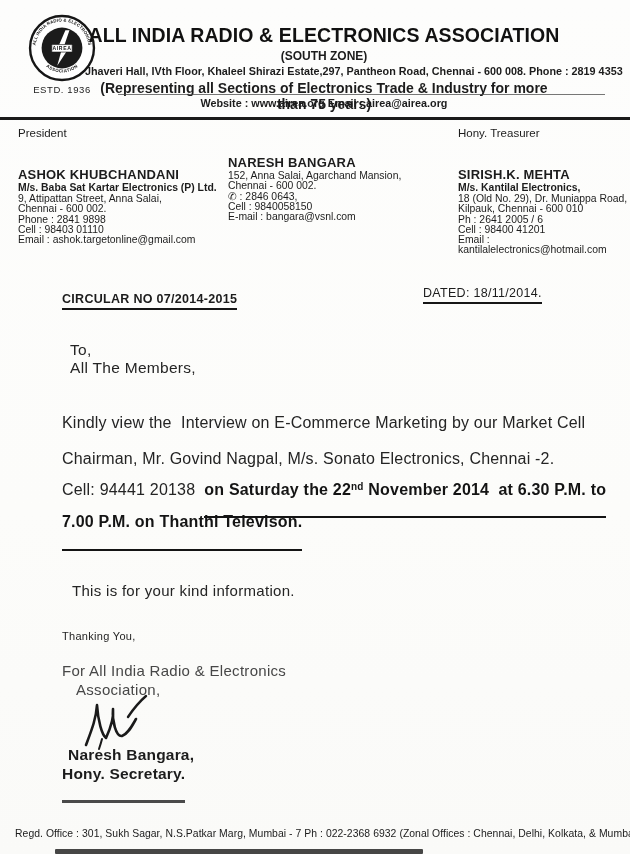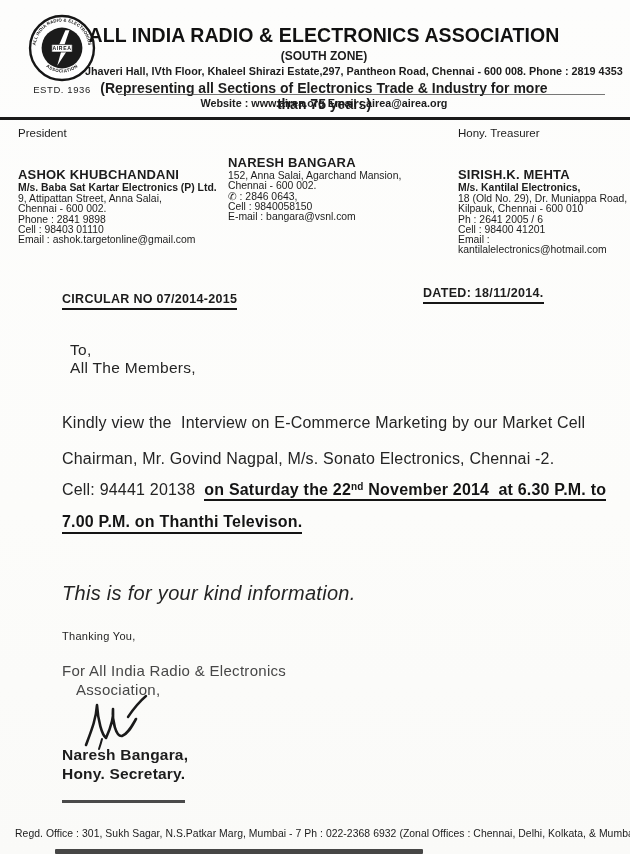--- a/index.html
+++ b/index.html
@@ -22,33 +22,33 @@
   .rule-thick { position:absolute; top:117px; left:0; width:630px; height:3px; background:#1a1a1a; }
   
   .officer { position:absolute; top:127px; width:215px; }
   .officer-title { font-size:11.5px; margin-bottom:2px; }
   .officer-name { font-size:13px; font-weight:bold; letter-spacing:.2px;margin-top:28px; }
   .officer-company { font-size:10.4px; font-weight:bold; }
   .officer-lines { font-size:10.4px; line-height:10.3px; white-space:pre-line; margin-top:1px; }
   
   .u2 { border-bottom:2px solid #161616; padding-bottom:2px; }
   .circular-no { position:absolute; left:62px; top:292px; font-size:12.5px; font-weight:bold; letter-spacing:.3px; }
-  .dated { position:absolute; left:423px; top:286px; font-size:12.5px; font-weight:bold; letter-spacing:.3px; }
+  .dated { position:absolute; left:423px; top:286px; font-size:12.5px; font-weight:normal; letter-spacing:.3px; }
   
   .to-block { position:absolute; left:62px; top:341px; font-size:15.5px; line-height:18px; letter-spacing:.3px; color:#242424; white-space:pre-line;margin-left:8px; }
   .body-line { position:absolute; left:62px; font-size:16px; letter-spacing:.2px; color:#242424; white-space:pre-wrap; }
-  .hl { font-weight:bold; color:#141414; border-bottom:2.5px solid #141414; padding-bottom:1px; }
+  .hl { font-weight:bold; color:#141414; border-bottom:2.5px solid #141414; padding-bottom:18px; }
   .hl-gap { display:inline-block; width:9px; }
   .sup { font-size:10px; vertical-align:5px; }
-  .kind-info { position:absolute; left:62px; top:582px; font-size:20px; letter-spacing:.3px; color:#242424;font-style:italic; }
+  .kind-info { position:absolute; left:72px; top:582px; font-size:15px; letter-spacing:.3px; color:#242424; }
   .thanking { position:absolute; left:62px; top:630px; font-size:11px; letter-spacing:.3px; color:#242424; }
   .for-org { position:absolute; left:62px; top:662px; font-size:15px; line-height:18.5px; letter-spacing:.3px; color:#474747; }
   .for-org .ind { margin-left:14px; }
   .signature { position:absolute; left:78px; top:693px; }
-  .sig-name { position:absolute; left:62px; top:746px; font-size:15.5px; font-weight:bold; letter-spacing:.2px; }
+  .sig-name { position:absolute; left:68px; top:746px; font-size:15.5px; font-weight:bold; letter-spacing:.2px; }
   .sig-title { position:absolute; left:62px; top:765px; font-size:15.5px; font-weight:bold; letter-spacing:.2px; border-bottom:3px solid rgba(30,30,30,.8); padding-bottom:17px; }
   
   .footer-line { position:absolute; left:15px; top:828px; width:604px; font-size:10.4px; font-weight:500; letter-spacing:.05px; white-space:nowrap; color:#1b1b1b; }
   .artifact-bar { position:absolute; left:55px; top:849px; width:368px; height:4.5px; background:#262626; opacity:.85; border-radius:1px; }
 </style>
 </head>
 <body>
 
 <div class="page">
 

